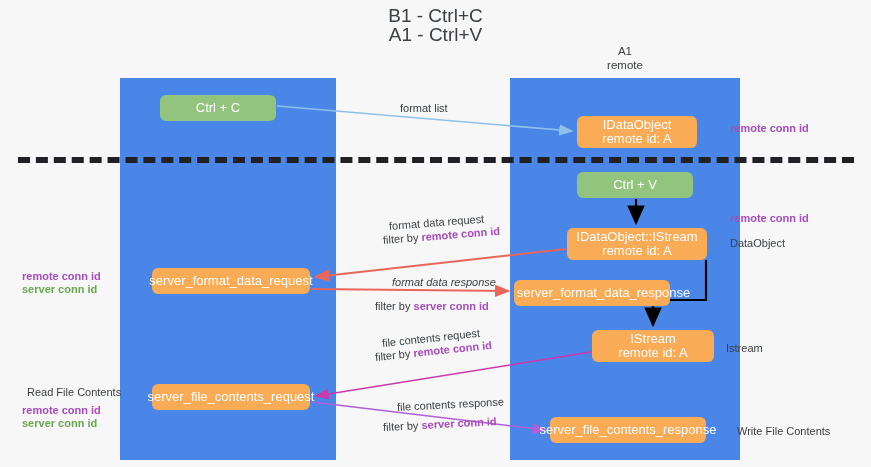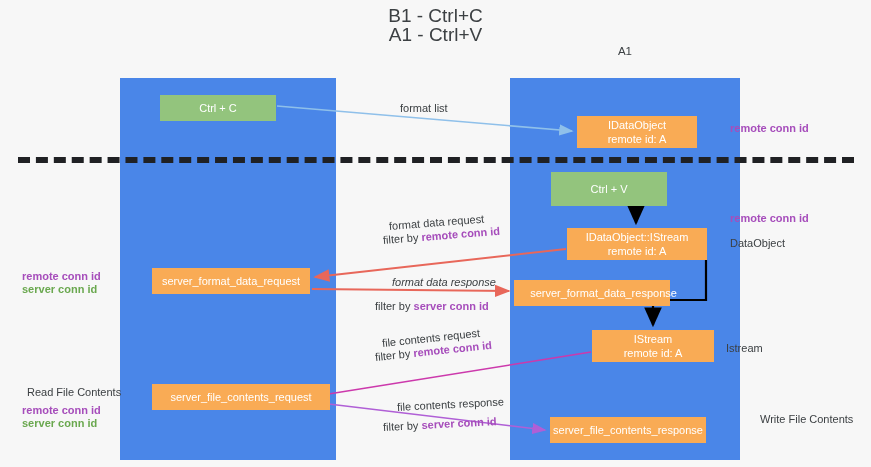--- a/index.html
+++ b/index.html
@@ -29,47 +29,47 @@
   
   #divider{
     position:absolute;left:18px;top:157px;width:836px;height:0;
     border-top:6px dashed #202124;
   }
 
   
   .node{
     position:absolute;box-sizing:border-box;
     display:flex;flex-direction:column;align-items:center;justify-content:center;
-    color:#ffffff;font-size:11px;line-height:14px;text-align:center;
+    color:#ffffff;font-size:13px;line-height:14px;text-align:center;border-radius:6px;
   }
   .node .l2{display:block;}
   .green{background:#93c47d;}
   .orange{background:#f9ab55;}
 
   #node-ctrlc{left:160px;top:95px;width:116px;height:26px;}
   #node-idataobject{left:577px;top:116px;width:120px;height:32px;}
-  #node-ctrlv{left:551px;top:172px;width:116px;height:34px;}
+  #node-ctrlv{left:577px;top:172px;width:116px;height:26px;}
   #node-getdata{left:567px;top:228px;width:140px;height:32px;}
   #node-sfdreq{left:152px;top:268px;width:158px;height:26px;}
   #node-sfdres{left:514px;top:280px;width:156px;height:26px;padding-left:23px;}
   #node-istream{left:592px;top:330px;width:122px;height:32px;}
-  #node-sfcreq{left:152px;top:384px;width:178px;height:26px;}
+  #node-sfcreq{left:152px;top:384px;width:158px;height:26px;}
   #node-sfcres{left:550px;top:417px;width:156px;height:26px;}
 
   
   .lbl{position:absolute;font-size:11px;line-height:14px;color:#3c4043;white-space:nowrap;}
   .purple-b{color:#a64dbb;font-weight:bold;}
   .green-b{color:#6aa84f;font-weight:bold;}
 
   #lbl-formatlist{left:400px;top:101px;}
   #lbl-remote1{left:730px;top:121px;}
   #lbl-remote2{left:730px;top:211px;}
   #lbl-dataobject{left:730px;top:236px;}
   #lbl-istream{left:726px;top:341px;}
-  #lbl-writefc{left:737px;top:412px;margin-left:23px;}
+  #lbl-writefc{left:737px;top:424px;}
 
   #lbl-fdreq{left:389px;top:219px;transform:rotate(-4.5deg);transform-origin:left center;}
   #lbl-fdreq2{left:383px;top:233px;transform:rotate(-4.5deg);transform-origin:left center;}
   #lbl-fdres{left:392px;top:275px;font-style:italic;}
   #lbl-fdres2{left:375px;top:299px;}
 
   #lbl-fcreq{left:382px;top:336px;transform:rotate(-6deg);transform-origin:left center;}
   #lbl-fcreq2{left:375px;top:350px;transform:rotate(-6deg);transform-origin:left center;}
   #lbl-fcres{left:397px;top:400px;transform:rotate(-3deg);transform-origin:left center;}
   #lbl-fcres2{left:383px;top:420px;transform:rotate(-3deg);transform-origin:left center;}
@@ -87,20 +87,21 @@
 
 <div class="stage">
 
   <div class="title">
     <div>B1 - Ctrl+C</div>
     <div>A1 - Ctrl+V</div>
   </div>
 
   <div class="colhead" id="colhead-a1">
     <div>A1</div>
+    <div>remote</div>
   </div>
 
   <div class="lane" id="lane-b1"></div>
   <div class="lane" id="lane-a1"></div>
 
   <svg class="arrows" viewBox="0 0 871 467">
     <defs>
       <marker id="ah-blue" markerWidth="9" markerHeight="7" refX="8" refY="3.5" orient="auto">
         <polygon points="0 0, 9 3.5, 0 7" fill="#8fc0ea"></polygon>
       </marker>

